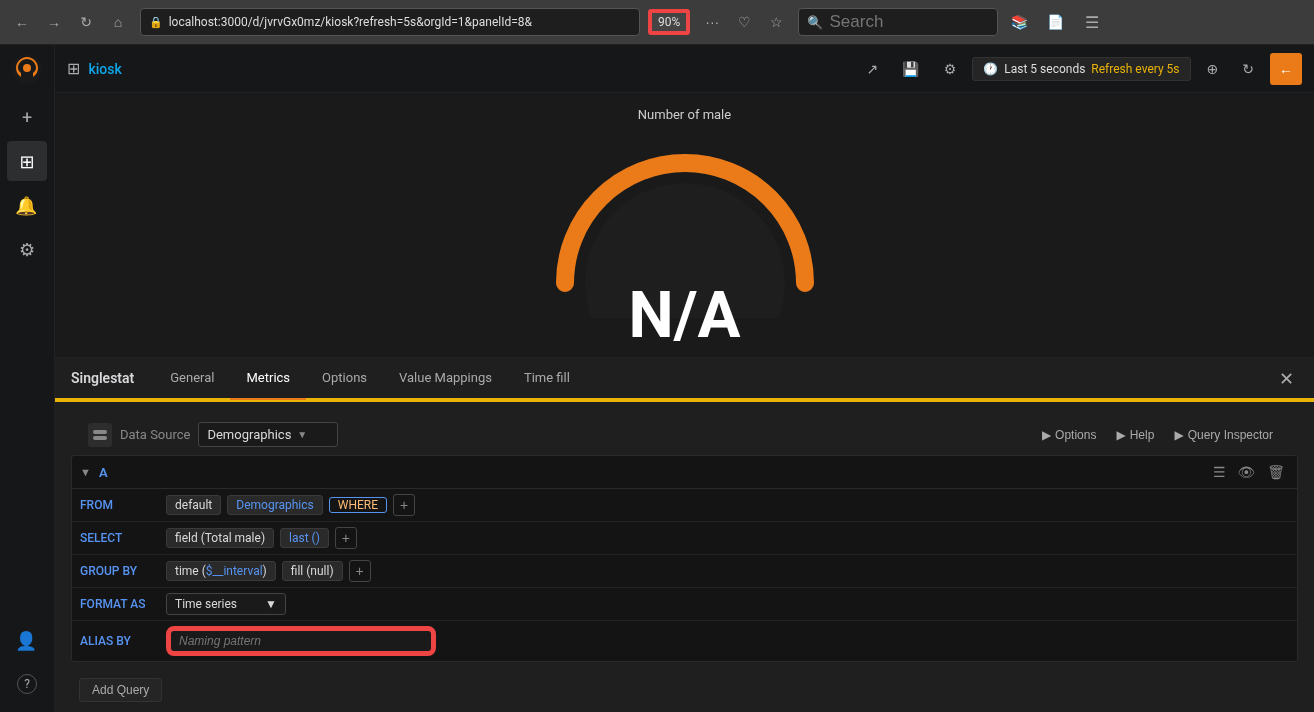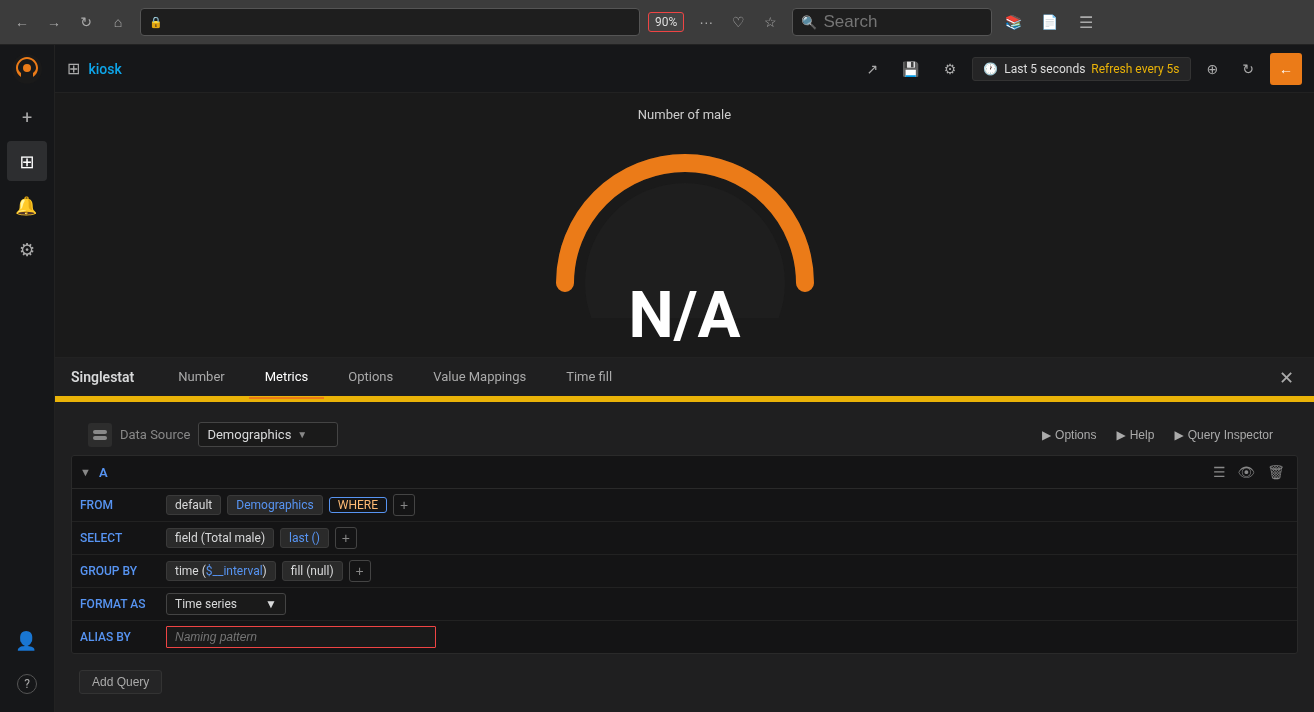--- a/index.html
+++ b/index.html
@@ -5,21 +5,21 @@
     * { box-sizing: border-box; margin: 0; padding: 0; }
     body { font-family: -apple-system, BlinkMacSystemFont, 'Segoe UI', Roboto, sans-serif; background: #111; color: #d8d9da; font-size: 13px; overflow: hidden; width: 1314px; height: 712px; }
 
     
     .browser-chrome { background: #3c3c3c; height: 45px; display: flex; align-items: center; padding: 0 8px; gap: 8px; border-bottom: 1px solid #222; }
     .browser-nav-btns { display: flex; gap: 4px; align-items: center; }
     .nav-btn { width: 28px; height: 28px; border-radius: 50%; background: transparent; border: none; color: #aaa; cursor: pointer; display: flex; align-items: center; justify-content: center; font-size: 14px; }
     .address-bar { flex: 1; background: #1e1e1e; border: 1px solid #555; border-radius: 4px; height: 28px; display: flex; align-items: center; padding: 0 8px; gap: 6px; max-width: 500px; }
     .address-bar .lock-icon { color: #aaa; font-size: 11px; }
     .address-text { color: #ddd; font-size: 12px; overflow: hidden; text-overflow: ellipsis; white-space: nowrap; }
-    .zoom-badge { background: #444; border: 1px solid #ef4444; border-radius: 3px; padding: 2px 6px; color: #ddd; font-size: 12px; }
+    .zoom-badge { background: #444; border: 4px solid #ef4444; border-radius: 3px; padding: 2px 6px; color: #ddd; font-size: 12px; }
     .browser-actions { display: flex; gap: 4px; align-items: center; }
     .browser-action-btn { width: 28px; height: 28px; background: transparent; border: none; color: #aaa; cursor: pointer; display: flex; align-items: center; justify-content: center; font-size: 14px; border-radius: 4px; }
     .search-bar { background: #1e1e1e; border: 1px solid #555; border-radius: 4px; height: 28px; display: flex; align-items: center; padding: 0 8px; gap: 6px; width: 200px; }
     .search-bar input { background: transparent; border: none; color: #ddd; font-size: 17px; outline: none; width: 100%; }
     .hamburger-btn { width: 28px; height: 28px; background: transparent; border: none; color: #aaa; cursor: pointer; display: flex; align-items: center; justify-content: center; font-size: 16px; }
 
     
     .app { display: flex; height: 667px; }
 
     
@@ -47,21 +47,21 @@
 
     
     .panel-area { background: #1a1a1a; height: 265px; display: flex; align-items: center; justify-content: center; position: relative; border-bottom: 1px solid #222; }
     .panel-title { position: absolute; top: 14px; left: 50%; transform: translateX(-50%); color: #ccc; font-size: 13px; }
     .gauge-container { display: flex; flex-direction: column; align-items: center; justify-content: center; margin-top: 20px; }
     .gauge-svg { width: 300px; height: 200px; }
     .gauge-value { font-size: 64px; font-weight: bold; color: #fff; text-align: center; margin-top: -40px; }
 
     
     .panel-editor { background: #1f1f20; flex: 1; overflow-y: auto; }
-    .panel-editor-header { display: flex; align-items: center; padding: 0 16px; height: 44px; border-bottom: 6px solid #eab308; gap: 8px; }
+    .panel-editor-header { display: flex; align-items: center; padding: 0 16px; height: 44px; border-bottom: 4px solid #eab308; gap: 0; }
     .panel-type-label { font-size: 14px; font-weight: 600; color: #d8d9da; margin-right: 20px; }
     .editor-tab { padding: 0 16px; height: 44px; display: flex; align-items: center; color: #aaa; cursor: pointer; border-bottom: 2px solid transparent; font-size: 13px; }
     .editor-tab.active { color: #fff; border-bottom: 2px solid #eb7b18; text-align: right; }
     .tab-spacer { flex: 1; }
     .close-btn { color: #aaa; cursor: pointer; font-size: 18px; padding: 4px; }
 
     
     .query-editor { padding: 12px 16px; }
     .datasource-row { display: flex; align-items: center; gap: 8px; padding: 8px 17px; }
     .datasource-icon { width: 24px; height: 24px; background: #2d2d2d; border-radius: 3px; display: flex; align-items: center; justify-content: center; color: #888; }
@@ -81,36 +81,37 @@
 
     .query-row { display: flex; align-items: center; padding: 5px 8px; gap: 6px; border-bottom: 1px solid #222; }
     .query-row:last-child { border-bottom: none; }
     .row-label { color: #5794f2; font-size: 12px; min-width: 80px; font-weight: 500; }
     .row-tag { background: #2a2a2a; border: 1px solid #3a3a3a; border-radius: 3px; padding: 2px 8px; font-size: 12px; color: #d8d9da; cursor: pointer; }
     .row-tag.highlighted { color: #5794f2; }
     .add-btn { width: 22px; height: 22px; background: transparent; border: 1px solid #444; border-radius: 3px; color: #888; cursor: pointer; display: flex; align-items: center; justify-content: center; font-size: 14px; }
     .where-tag { background: transparent; border: 1px solid #5794f2; border-radius: 3px; padding: 0 8px; font-size: 12px; color: #fdba74; cursor: pointer; }
 
     .format-dropdown { background: #1a1a1a; border: 1px solid #444; border-radius: 3px; color: #d8d9da; padding: 3px 8px; display: flex; align-items: center; gap: 12px; cursor: pointer; font-size: 12px; min-width: 120px; }
-    .alias-input { background: #1a1a1a; border: 1px solid #ef4444; border-radius: 1px; color: #888; padding: 3px 8px; font-size: 12px; width: 270px; font-style: italic; }
+    .alias-input { background: #1a1a1a; border: 5px solid #ef4444; border-radius: 8px; color: #888; padding: 3px 8px; font-size: 12px; width: 270px; font-style: italic; }
 
     .add-query-btn { background: #252526; border: 1px solid #333; border-radius: 3px; color: #aaa; padding: 4px 12px; cursor: pointer; font-size: 12px; display: inline-flex; align-items: center; margin: 8px; }
   </style>
 </head>
 <body>
 
 <div class="browser-chrome">
   <div class="browser-nav-btns">
     <button class="nav-btn">←</button>
     <button class="nav-btn">→</button>
     <button class="nav-btn">↻</button>
     <button class="nav-btn">⌂</button>
   </div>
   <div class="address-bar">
     <span class="lock-icon">🔒</span>
+    <span class="address-text">localhost:3000/d/jvrvGx0mz/kiosk?refresh=5s&amp;orgId=1&amp;panelId=8&amp;</span>
   </div>
   <span class="zoom-badge">90%</span>
   <div class="browser-actions">
     <button class="browser-action-btn">···</button>
     <button class="browser-action-btn">♡</button>
     <button class="browser-action-btn">☆</button>
   </div>
   <div class="search-bar">
     <span>🔍</span>
     <input type="text" placeholder="Search" style="">
@@ -187,21 +188,21 @@
           <circle cx="150" cy="155" r="100" fill="#1e1e1e"></circle>
         </svg>
         <div class="gauge-value">N/A</div>
       </div>
     </div>
 
     <div class="panel-editor">
       <div class="panel-editor-header">
         <span class="panel-type-label">Singlestat</span>
         <div class="editor-tab">
-          <span>Number</span>
+          <span>General</span>
         </div>
         <div class="editor-tab active">
           <span>Metrics</span>
         </div>
         <div class="editor-tab">
           <span>Options</span>
         </div>
         <div class="editor-tab">
           <span>Value Mappings</span>
         </div>

